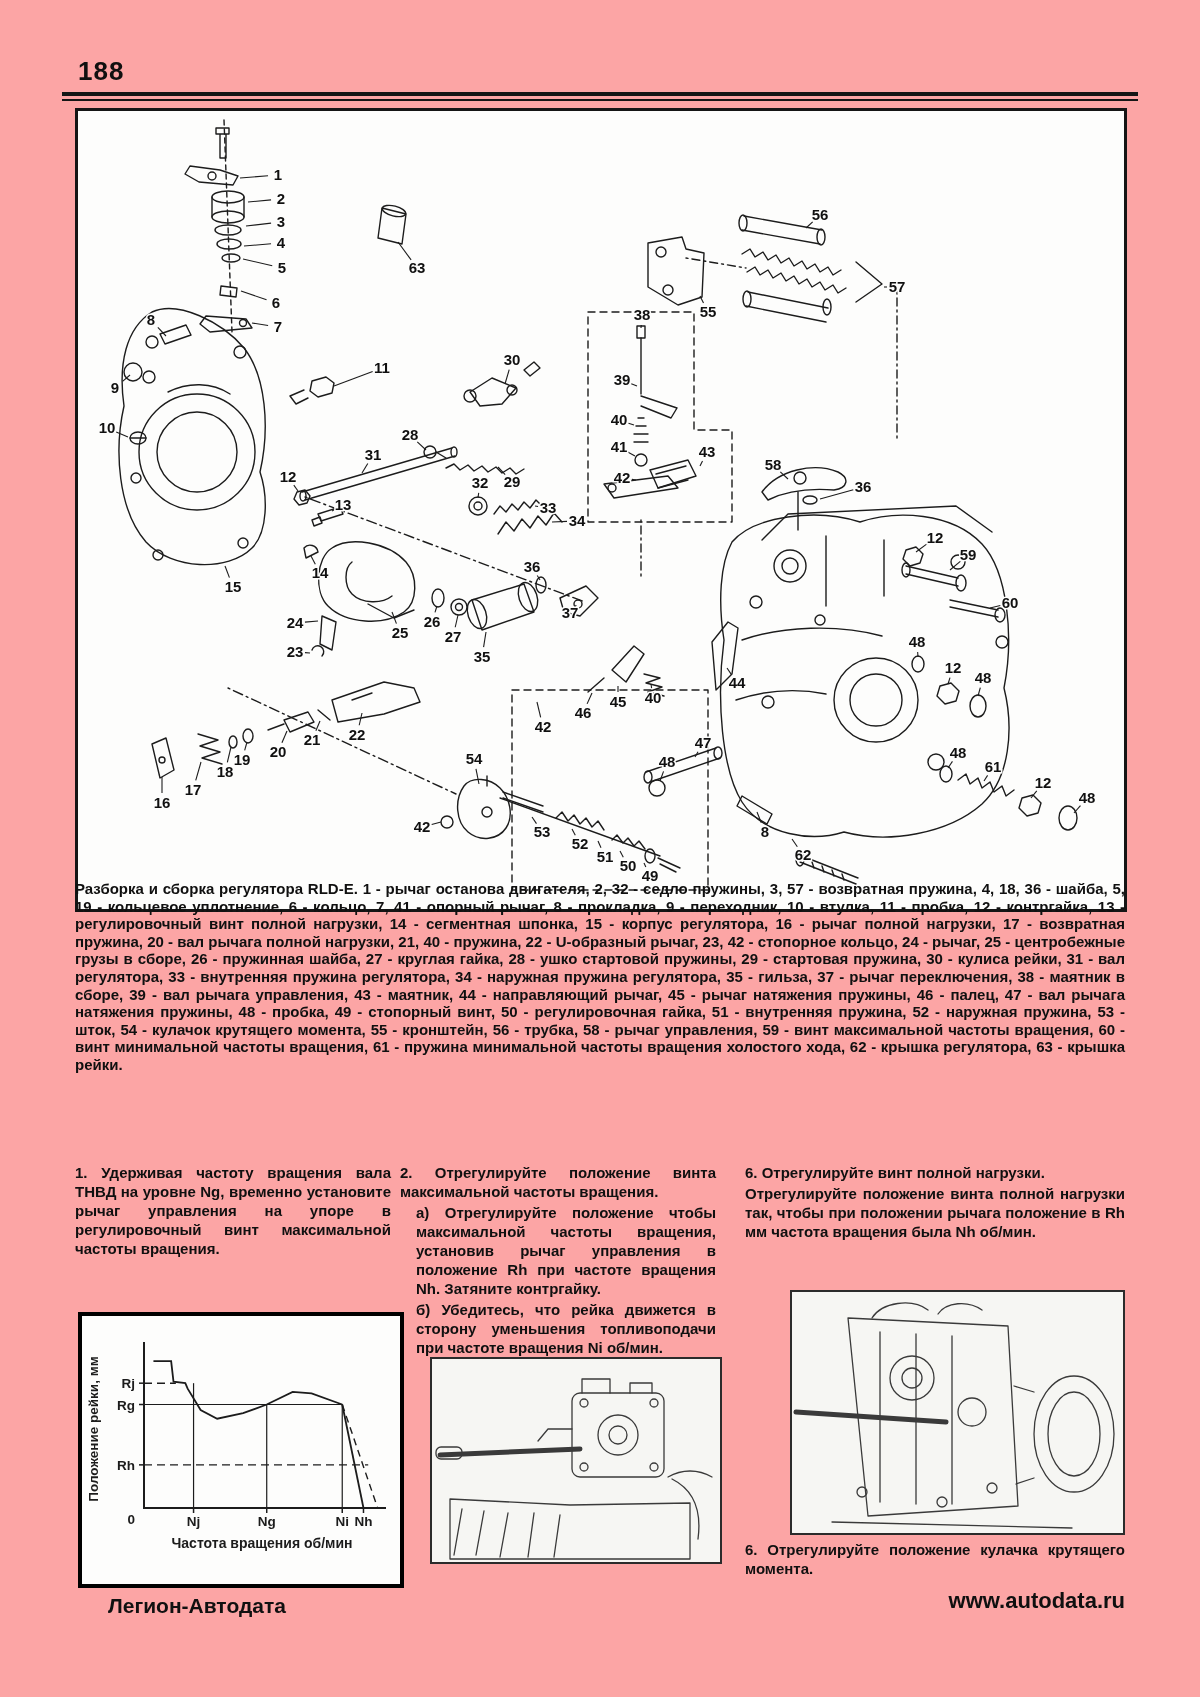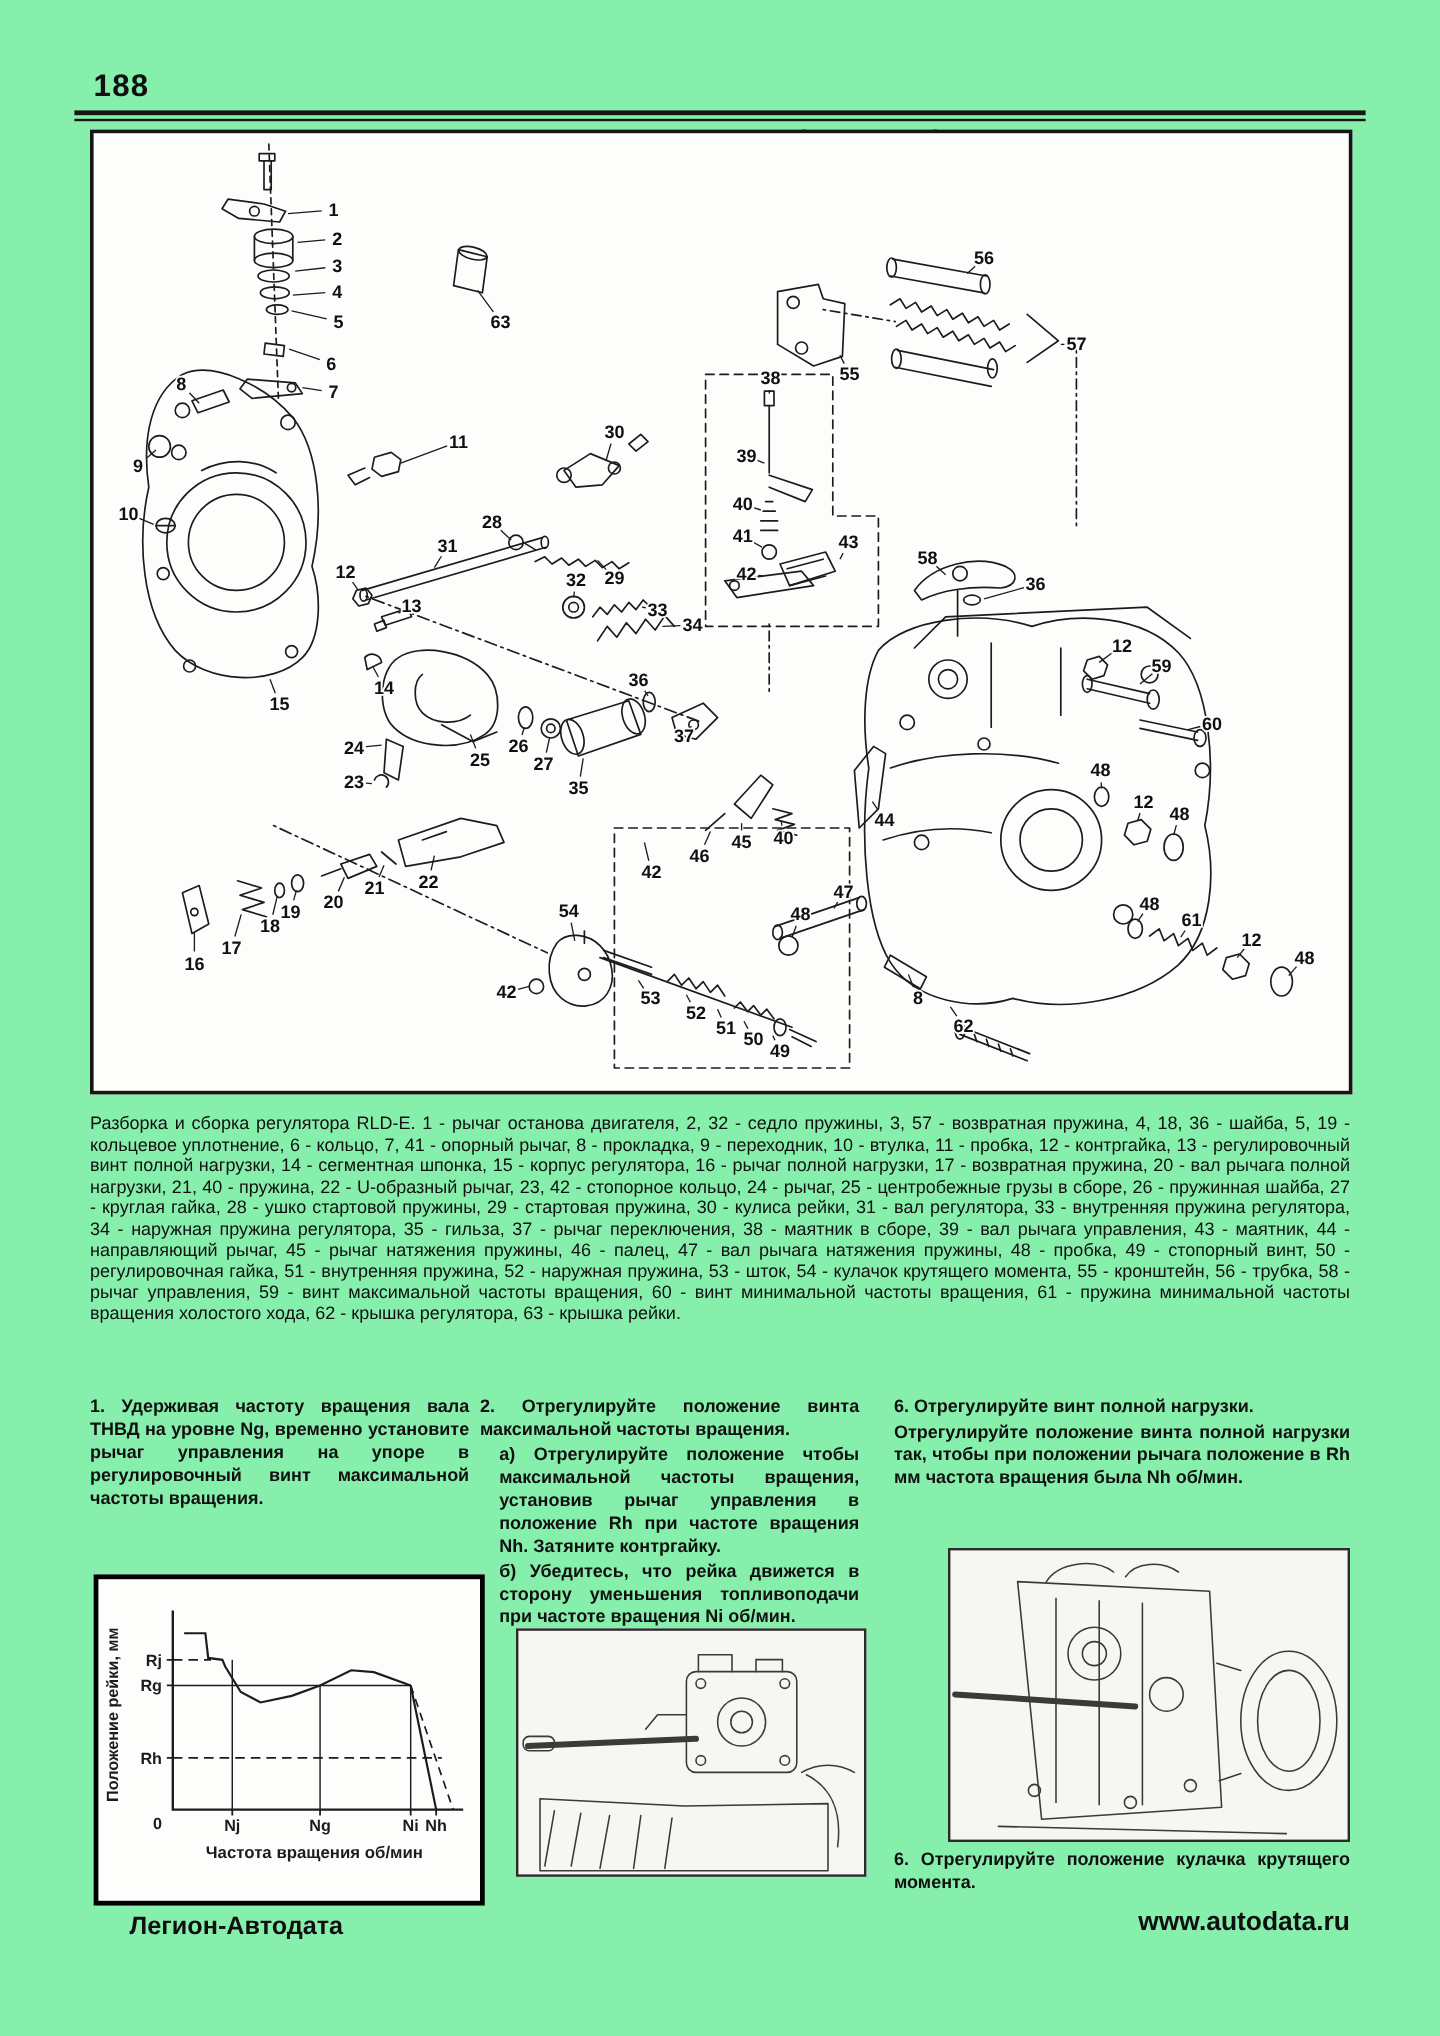--- a/index.html
+++ b/index.html
@@ -1,25 +1,25 @@
 <!DOCTYPE html>
 <html><head>
 <meta charset="utf-8">
 <style>
   html,body{margin:0;padding:0;background:#9a9a9a;}
-  .page{position:relative;width:1200px;height:1697px;background:#86efac;
+  .page{position:relative;width:1200px;height:1697px;background:#fca5a5;
         font-family:"Liberation Sans",sans-serif;color:#101010;overflow:hidden;margin:0 auto;}
   .abs{position:absolute;}
   .pagenum{left:78px;top:56px;font-size:26px;font-weight:bold;letter-spacing:1px;}
   .htitle{left:75px;top:56px;width:1050px;text-align:center;font-size:25px;font-weight:bold;margin-top:48px;}
   .rule1{left:62px;top:92px;width:1076px;height:4px;background:#151515;}
   .rule2{left:62px;top:99px;width:1076px;height:1.5px;background:#151515;}
   .figframe{left:75px;top:108px;width:1046px;height:798px;border:3px solid #151515;background:#fdfdfc;}
-  .figcaption{left:75px;top:928px;width:1050px;font-size:15px;line-height:17.6px;
-              font-weight:normal;text-align:justify;}
+  .figcaption{left:75px;top:880px;width:1050px;font-size:15px;line-height:17.6px;
+              font-weight:bold;text-align:justify;}
   .col{font-size:15px;line-height:19px;font-weight:600;text-align:justify;}
   .col p{margin:0 0 2px 0;}
   .col .sub{padding-left:16px;}
   .colhead{font-style:italic;font-weight:bold;font-size:15.5px;line-height:19px;margin:0 0 3px 0;}
   .chartbox{left:78px;top:1312px;width:318px;height:268px;border:4px solid #000;background:#fdfdfc;}
   .photobox{border:2px solid #2b2b2b;background:#f6f6f3;}
   .footleft{left:75px;top:1594px;font-size:21px;font-weight:bold;margin-left:33px;}
   .footright{left:600px;top:1588px;width:525px;text-align:right;font-size:22px;font-weight:bold;}
   svg text{font-family:"Liberation Sans",sans-serif;}
 </style>

